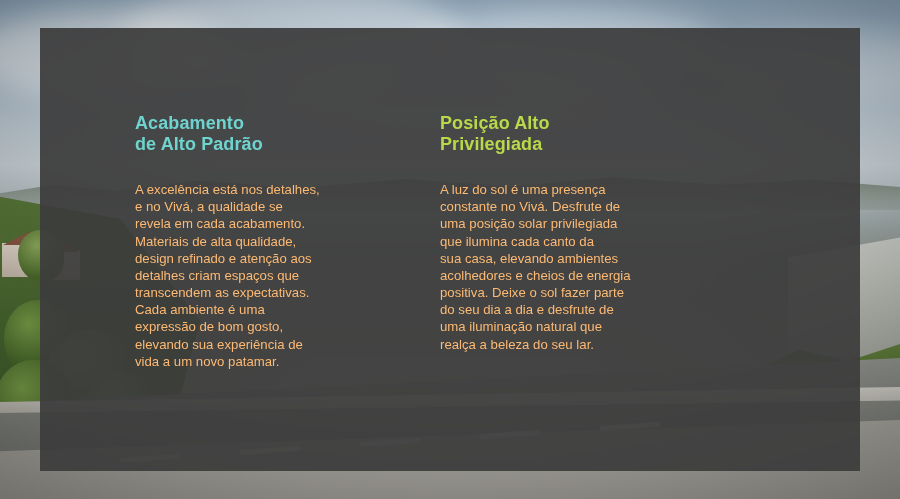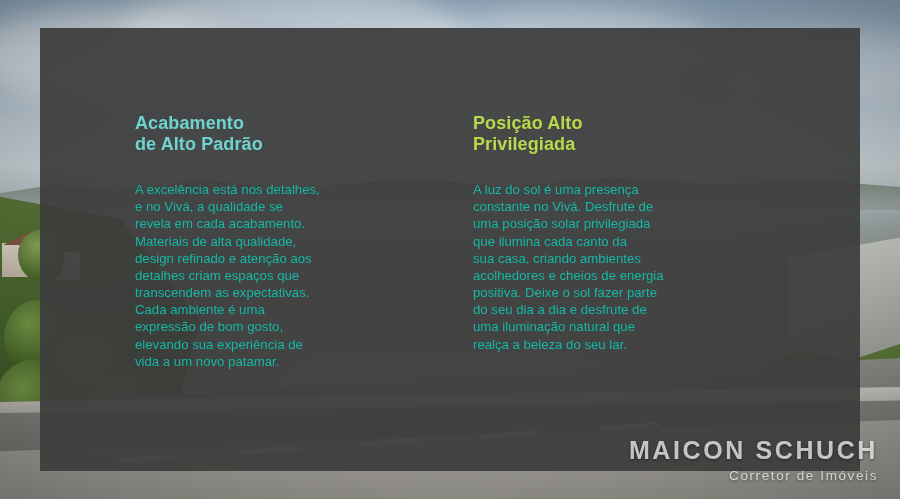--- a/index.html
+++ b/index.html
@@ -167,37 +167,37 @@
     height: 443px;
     background: rgba(60,60,60,0.93);
   }
 
   .columns {
     position: absolute;
     left: 95px;
     top: 85px;
     width: 690px;
     display: flex;
-    gap: 108px;
+    gap: 75px;
   }
   .col { width: 230px; }
 
   .col-title {
     font-size: 18px;
     font-weight: bold;
     line-height: 1.17;
     letter-spacing: 0.1px;
     margin: 0 0 26px 0;
     white-space: pre-line;
   }
   .title-teal  { color: #6fd4cf; }
   .title-green { color: #b9d84a; }
 
   .col-body {
-    color: #14b8a6;
+    color: #fdba74;
     font-size: 13.2px;
     line-height: 1.30;
     white-space: pre-line;
     margin: 0;
   }
 
   
   .logo {
     position: absolute;
     right: 22px;
@@ -278,29 +278,25 @@
 vida a um novo patamar.</p>
       </div>
 
       <div class="col">
         <h2 class="col-title title-green">Posição Alto
 Privilegiada</h2>
         <p class="col-body">A luz do sol é uma presença
 constante no Vivá. Desfrute de
 uma posição solar privilegiada
 que ilumina cada canto da
-sua casa, criando ambientes
+sua casa, elevando ambientes
 acolhedores e cheios de energia
 positiva. Deixe o sol fazer parte
 do seu dia a dia e desfrute de
 uma iluminação natural que
 realça a beleza do seu lar.</p>
       </div>
 
     </div>
   </div>
 
-  <div class="logo">
-    <div class="logo-main">MAICON SCHUCH</div>
-    <div class="logo-sub">Corretor de Imóveis</div>
-  </div>
 
 </div>
 
 </body></html>

